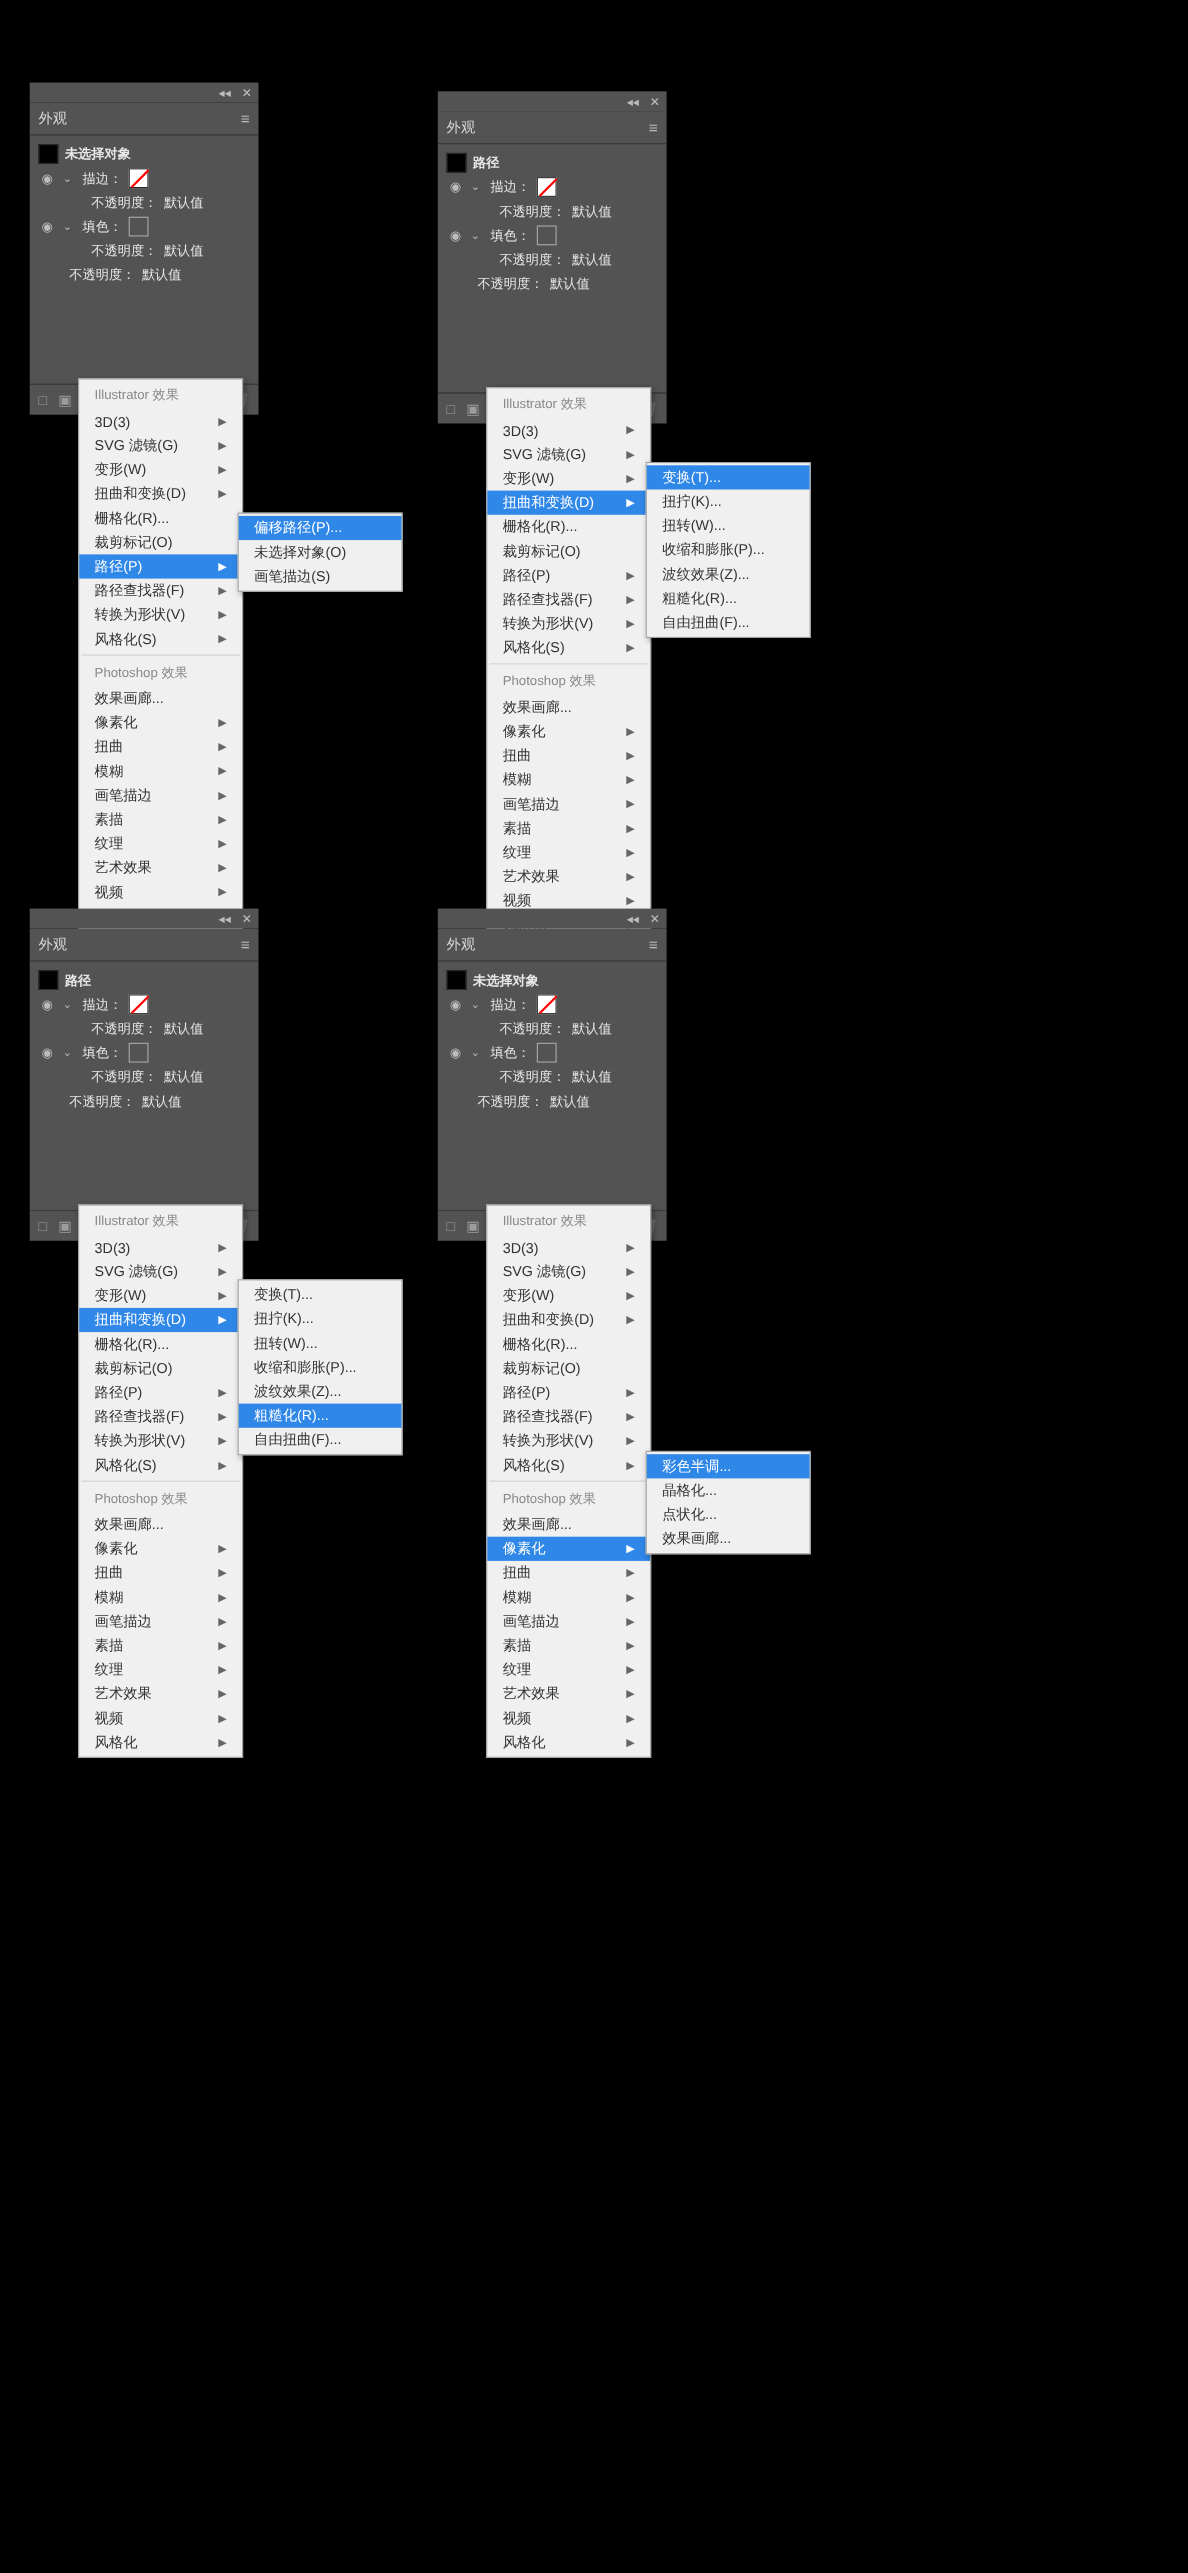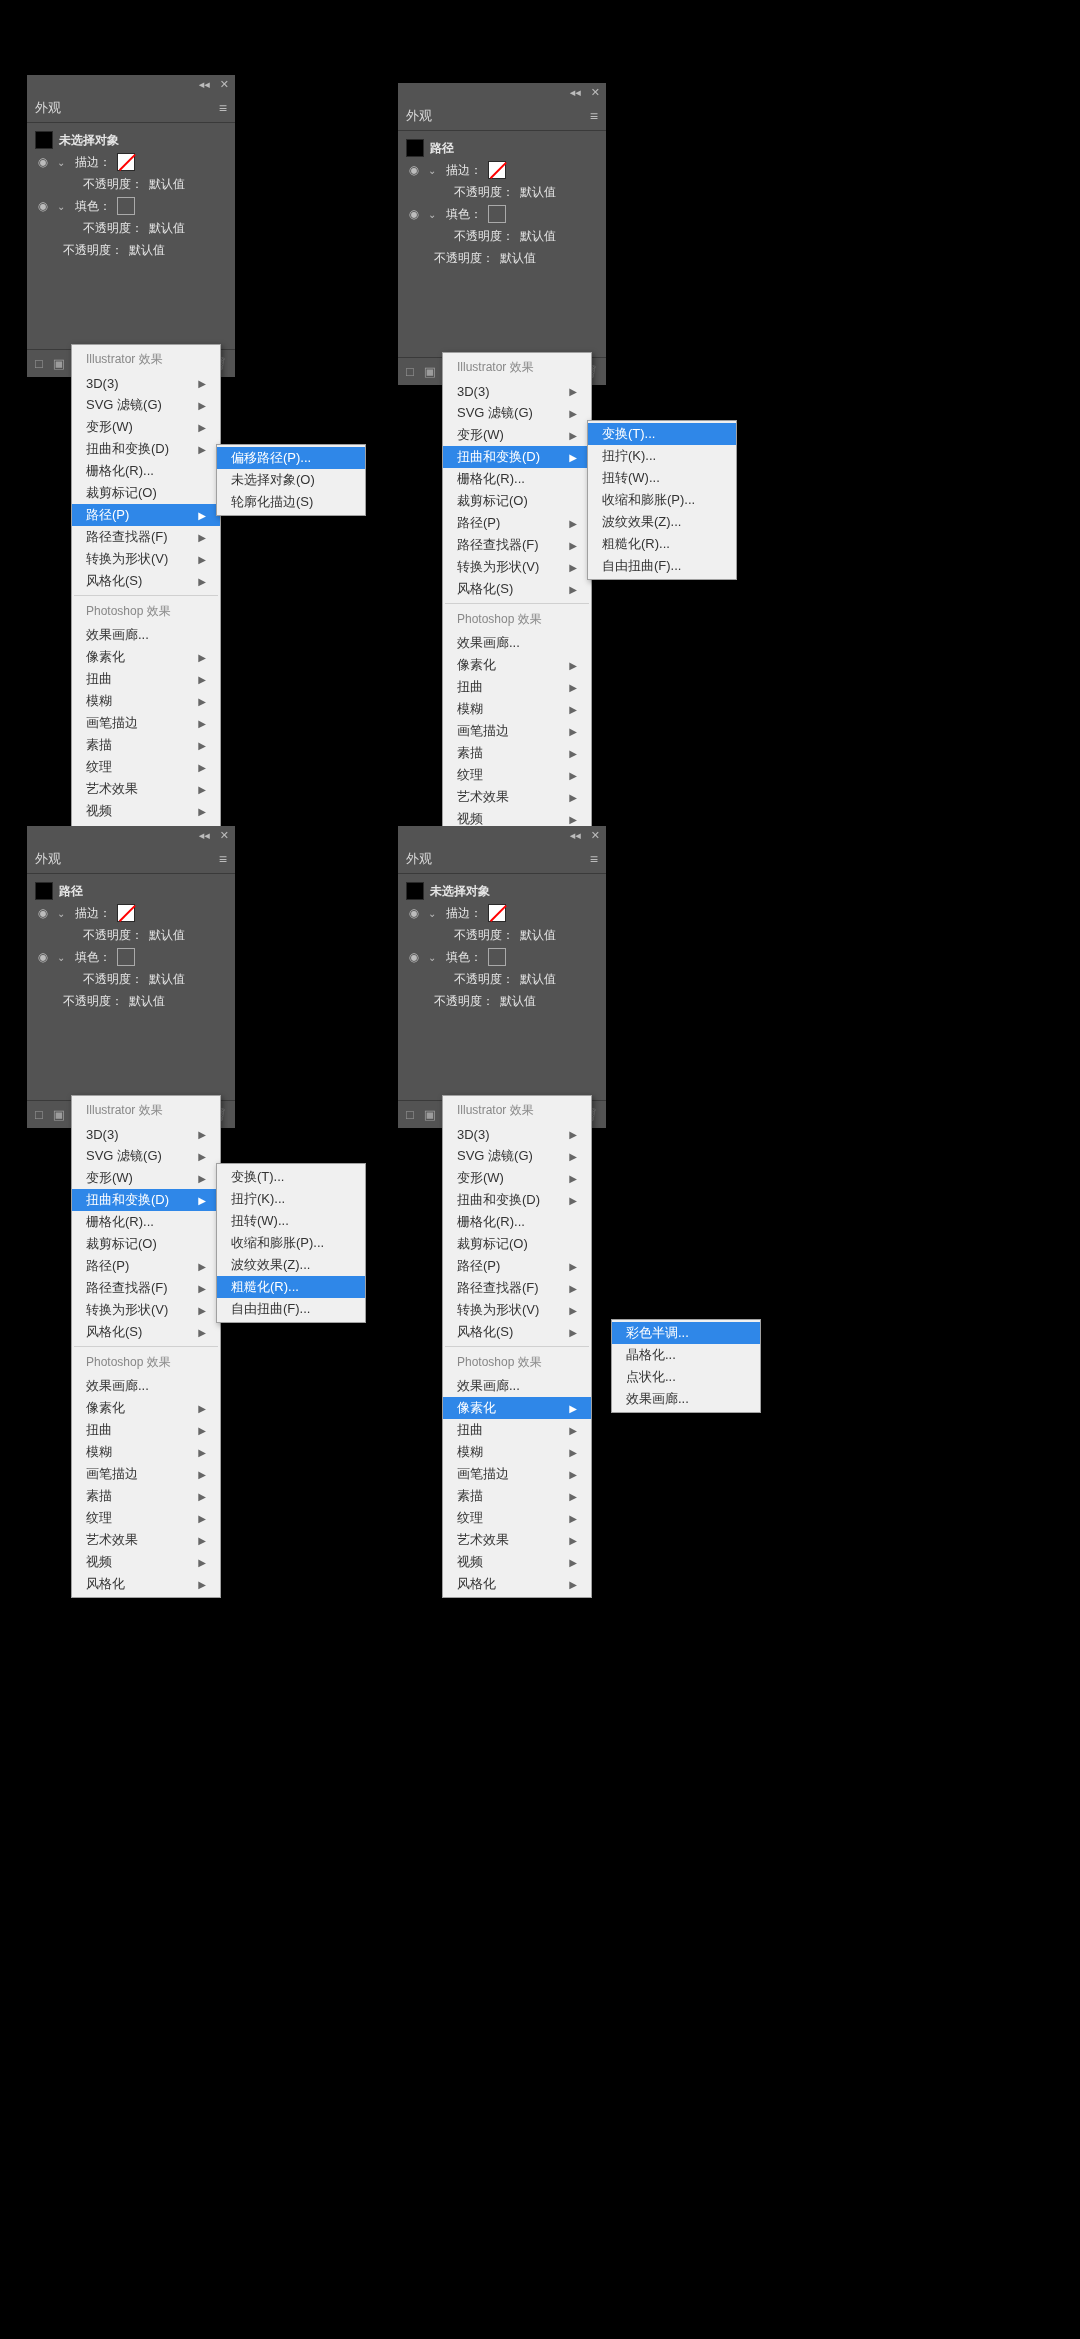--- a/index.html
+++ b/index.html
@@ -281,29 +281,29 @@
     </div>
     <div class="menu-item ">
       <span>视频</span>
       <span class="arrow">▶</span>
     </div>
     <div class="menu-item ">
       <span>风格化</span>
       <span class="arrow">▶</span>
     </div>
   </div>
-<div class="menu" id="sub1" style="left:216px; top:444px; width:115px;">
+<div class="menu" id="sub1" style="left:216px; top:466px; width:115px;">
     <div class="menu-item highlight">
       <span>偏移路径(P)...</span>
     </div>
     <div class="menu-item ">
       <span>未选择对象(O)</span>
     </div>
     <div class="menu-item ">
-      <span>轮廓化描边(S)</span>
+      <span>画笔描边(S)</span>
     </div>
   </div>
 
 <div class="panel-wrap" style="left:398px; top:83px; width:208px;">
   <div class="panel-tabbar">
     <span>◂◂</span>
     <span>✕</span>
   </div>
   <div class="panel-header">
     <span class="panel-title">外观</span>
@@ -737,21 +737,21 @@
     </div>
     <div class="menu-item ">
       <span>视频</span>
       <span class="arrow">▶</span>
     </div>
     <div class="menu-item ">
       <span>风格化</span>
       <span class="arrow">▶</span>
     </div>
   </div>
-<div class="menu" id="sub4" style="left:587px; top:1319px; width:105px;margin-left:24px;">
+<div class="menu" id="sub4" style="left:587px; top:1319px; width:105px;">
     <div class="menu-item highlight">
       <span>彩色半调...</span>
     </div>
     <div class="menu-item ">
       <span>晶格化...</span>
     </div>
     <div class="menu-item ">
       <span>点状化...</span>
     </div>
     <div class="menu-item ">

